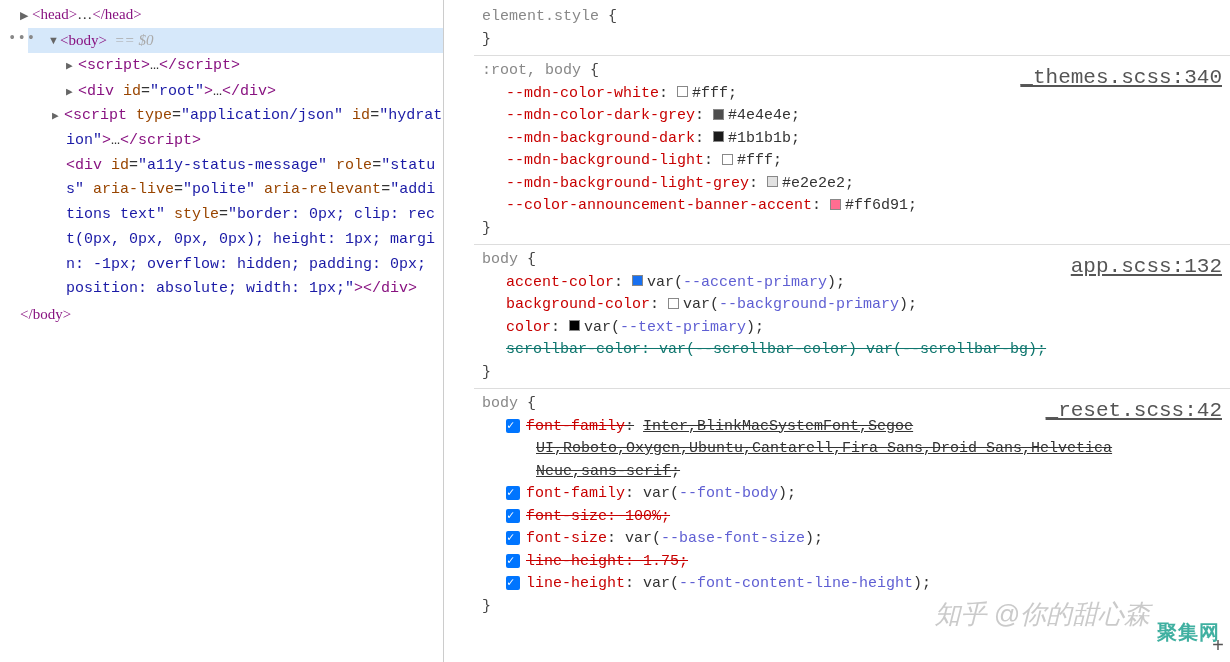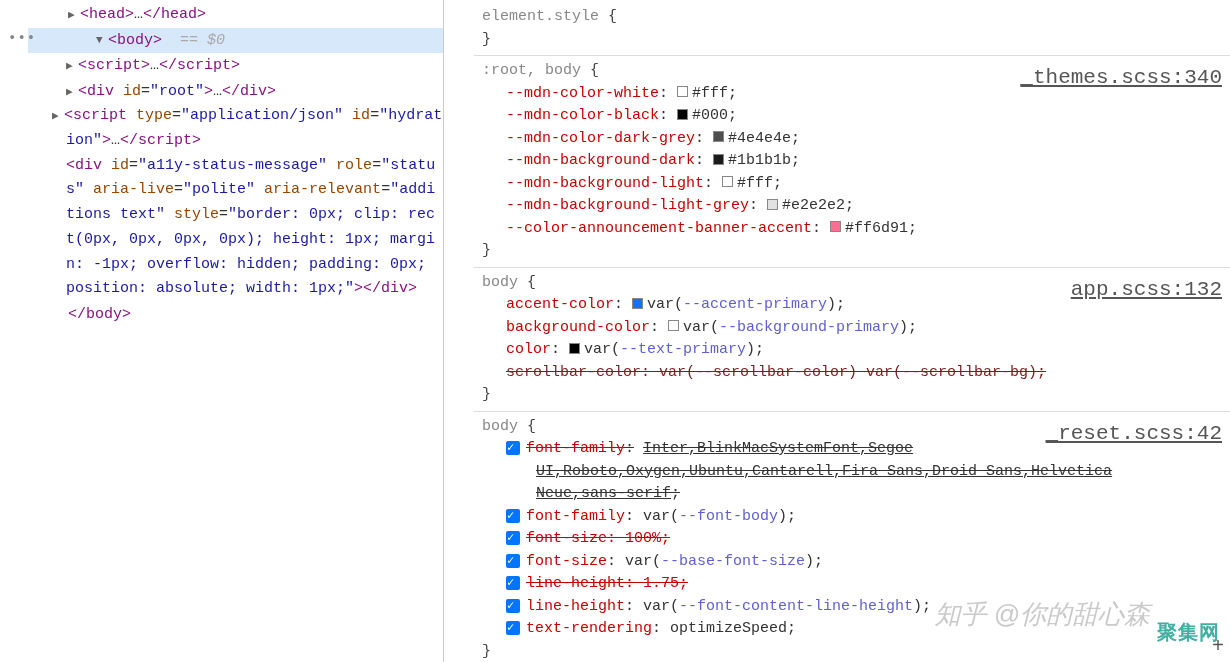--- a/index.html
+++ b/index.html
@@ -26,21 +26,21 @@
   height: 100%;
   overflow: hidden;
   position: relative;
   margin-left: 30px;
 }
 .dom-line {
   white-space: nowrap;
   line-height: 1.7;
 }
 .indent1 { padding-left: 30px; }
-.indent2 { padding-left: 68px; }
+.indent2 { padding-left: 20px; font-family: Liberation Serif, serif; }
 .indent3 { padding-left: 66px; }
 .arrow {
   display: inline-block;
   width: 12px;
   color: #666;
   font-size: 11px;
 }
 .arrow.down { transform: translateY(-1px); }
 .sel-line {
   background: #d6e8fa;
@@ -183,21 +183,20 @@
   <div class="rule-block first">
     <span class="selector">element.style</span> <span class="brace">{</span><br>
     <span class="brace">}</span>
   </div>
 
   <div class="rule-block">
     <span class="source-link">_themes.scss:340</span>
     <span class="selector">:root, body</span> <span class="brace">{</span>
     <div id="themes-props">
         <div class="prop-line"><span class="prop-name">--mdn-color-white</span>:&nbsp;<span class="swatch" style="background:#ffffff"></span><span class="prop-val">#fff</span>;</div>
-        <div class="prop-line"><span class="prop-name">--mdn-color-black</span>:&nbsp;<span class="swatch" style="background:#000000"></span><span class="prop-val">#000</span>;</div>
         <div class="prop-line"><span class="prop-name">--mdn-color-dark-grey</span>:&nbsp;<span class="swatch" style="background:#4e4e4e"></span><span class="prop-val">#4e4e4e</span>;</div>
         <div class="prop-line"><span class="prop-name">--mdn-background-dark</span>:&nbsp;<span class="swatch" style="background:#1b1b1b"></span><span class="prop-val">#1b1b1b</span>;</div>
         <div class="prop-line"><span class="prop-name">--mdn-background-light</span>:&nbsp;<span class="swatch" style="background:#ffffff"></span><span class="prop-val">#fff</span>;</div>
         <div class="prop-line"><span class="prop-name">--mdn-background-light-grey</span>:&nbsp;<span class="swatch" style="background:#e2e2e2"></span><span class="prop-val">#e2e2e2</span>;</div>
         <div class="prop-line"><span class="prop-name">--color-announcement-banner-accent</span>:&nbsp;<span class="swatch" style="background:#ff6d91"></span><span class="prop-val">#ff6d91</span>;</div>
       </div>
     <span class="brace">}</span>
   </div>
 
   <div class="rule-block">
@@ -205,21 +204,21 @@
     <span class="selector">body</span> <span class="brace">{</span>
     <div class="prop-line">
       <span class="prop-name">accent-color</span>:&nbsp;<span class="swatch" id="sw-accent" style="background: rgb(24, 112, 240);"></span>var(<span class="css-var">--accent-primary</span>);
     </div>
     <div class="prop-line">
       <span class="prop-name">background-color</span>:&nbsp;<span class="swatch" id="sw-bg" style="background: rgb(255, 255, 255);"></span>var(<span class="css-var">--background-primary</span>);
     </div>
     <div class="prop-line">
       <span class="prop-name">color</span>:&nbsp;<span class="swatch" id="sw-color" style="background: rgb(0, 0, 0);"></span>var(<span class="css-var">--text-primary</span>);
     </div>
-    <div class="prop-line struck" style="color:#7f1d1d">scrollbar-color: var(--scrollbar-color) var(--scrollbar-bg);</div>
+    <div class="prop-line struck" style="color:#0f766e">scrollbar-color: var(--scrollbar-color) var(--scrollbar-bg);</div>
     <span class="brace">}</span>
   </div>
 
   <div class="rule-block" style="border-bottom:none">
     <span class="source-link">_reset.scss:42</span>
     <span class="selector">body</span> <span class="brace">{</span>
 
     <div class="prop-line">
       <span class="checkbox"></span><span class="prop-name struck">font-family</span><span class="struck">:</span>&nbsp;<span class="struck" style="text-decoration:underline line-through">Inter,BlinkMacSystemFont,Segoe</span>
     </div>
@@ -237,23 +236,20 @@
       <span class="checkbox"></span><span class="prop-name struck">font-size: 100%;</span>
     </div>
     <div class="prop-line">
       <span class="checkbox"></span><span class="prop-name">font-size</span>: var(<span class="css-var">--base-font-size</span>);
     </div>
     <div class="prop-line">
       <span class="checkbox"></span><span class="prop-name struck">line-height: 1.75;</span>
     </div>
     <div class="prop-line">
       <span class="checkbox"></span><span class="prop-name">line-height</span>: var(<span class="css-var">--font-content-line-height</span>);
-    </div>
-    <div class="prop-line">
-      <span class="checkbox"></span><span class="prop-name">text-rendering</span>: <span>optimizeSpeed</span>;
     </div>
     <span class="brace">}</span>
   </div>
 
   <div class="watermark1">知乎 @你的甜心森</div>
   <div class="watermark2">聚集网</div>
   <div class="add-btn">+</div>
 </div>
 
 </body></html>

